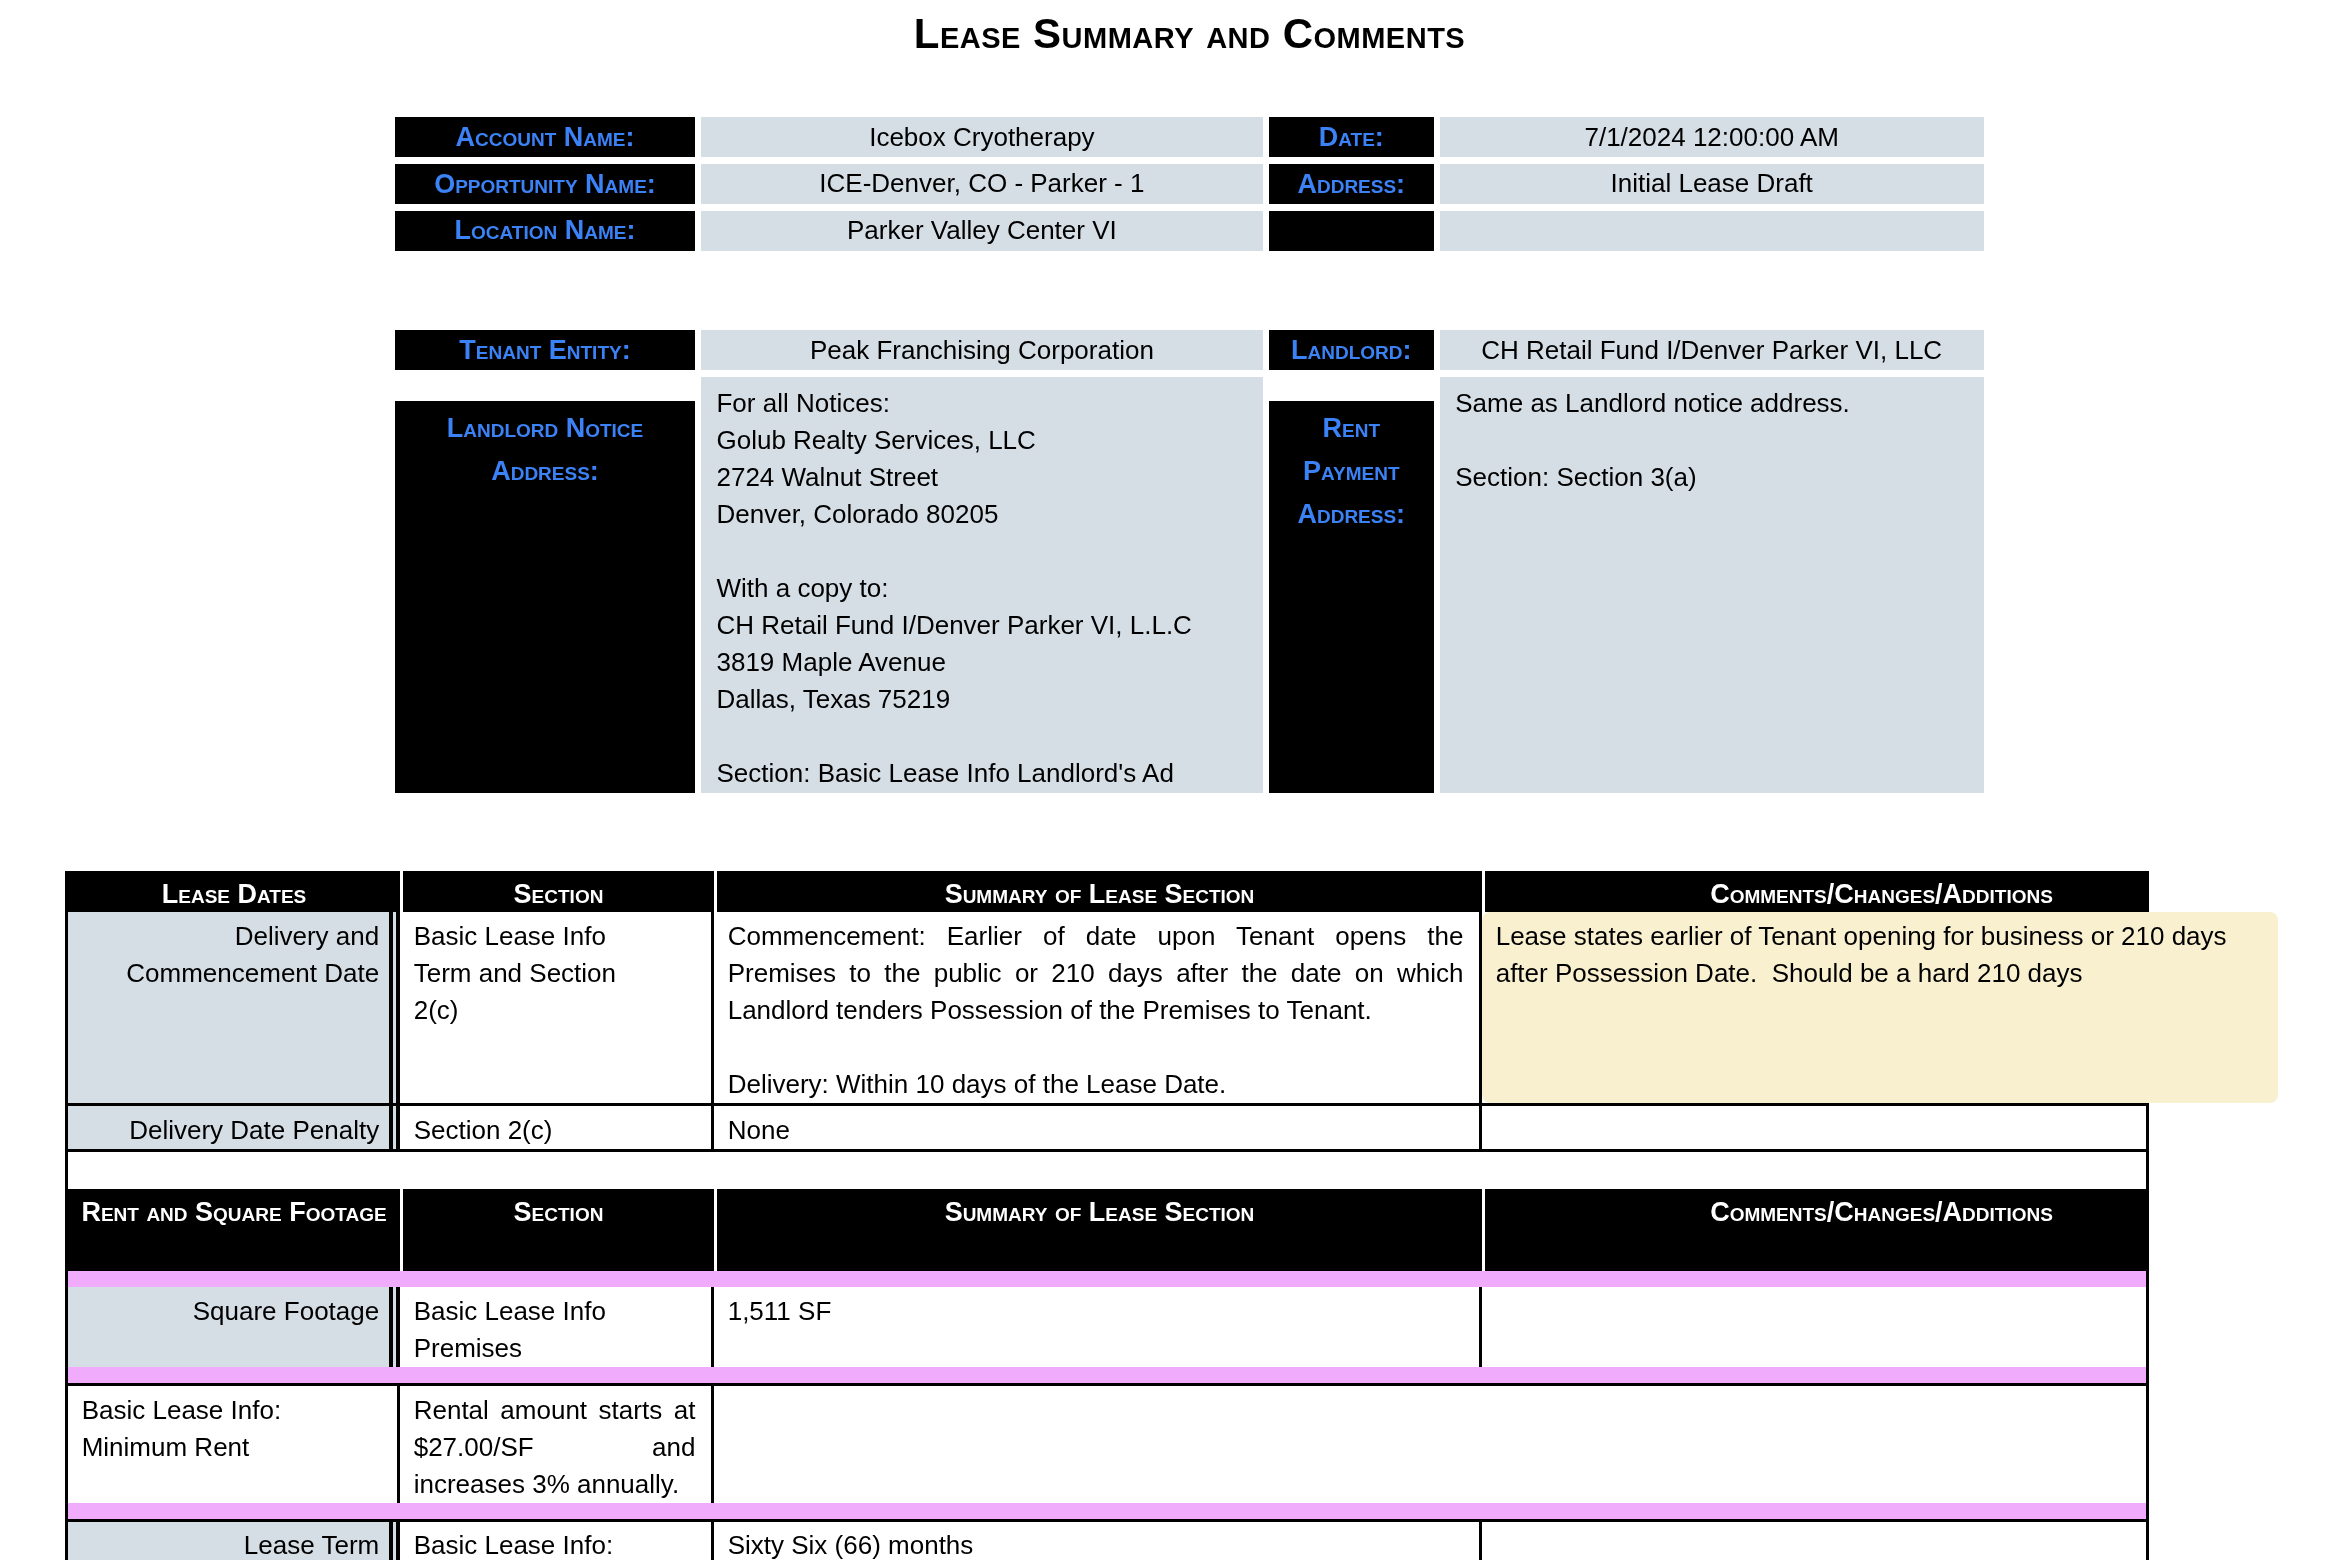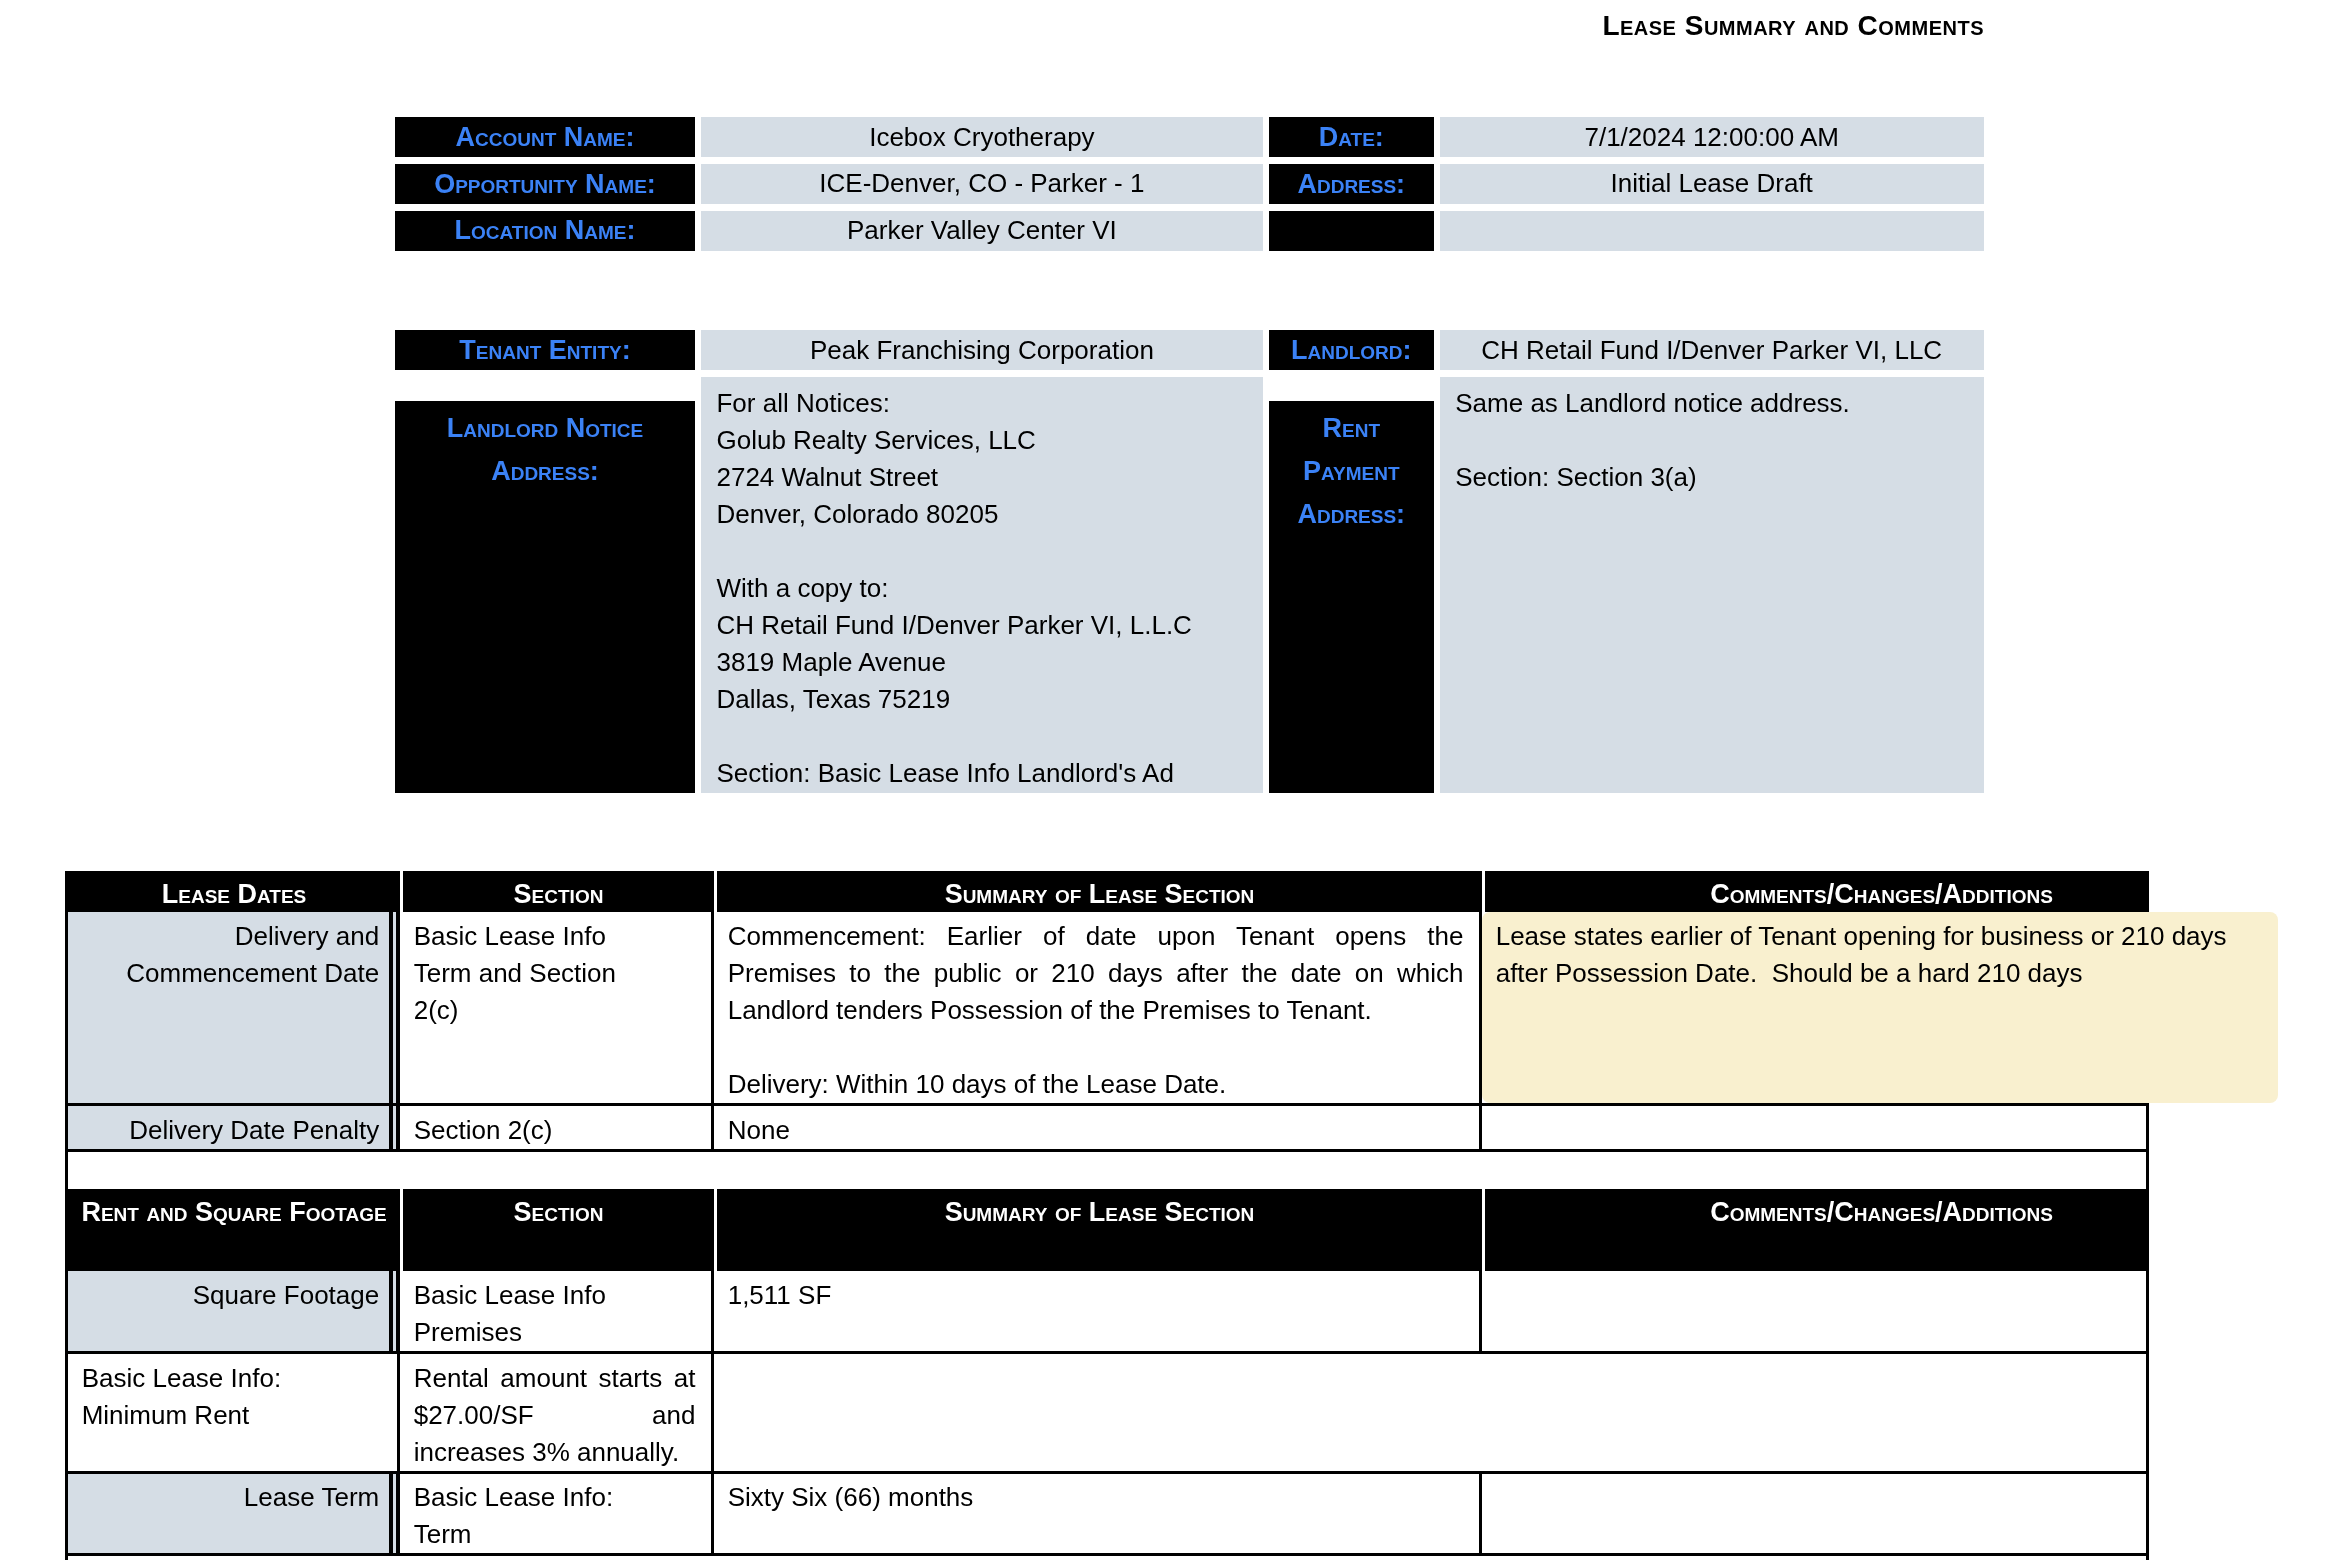--- a/index.html
+++ b/index.html
@@ -10,22 +10,22 @@
     height: 1560px;
     background: #fff;
     font-family: "Liberation Sans", sans-serif;
     color: #000;
     overflow: hidden;
   }
   
   .doc-title {
     position: absolute;
     left: 395px; top: 9.8px; width: 1589px;
-    text-align: right;
-    font-size: 28px;
+    text-align: center;
+    font-size: 42px;
     font-weight: bold;
     font-variant: small-caps;
     letter-spacing: 0.5px;
   }
   
   .info-grid {
     position: absolute;
     left: 395px;
     display: grid;
     grid-template-columns: 300px 562px 165px 544px;
@@ -122,21 +122,21 @@
   }
   .c4 {
     padding: 5.9px 13.7px 0 13.7px;
     font-size: 26px;
     line-height: 37px;
     white-space: pre-wrap;
   }
   .c4.hl { background: var(--comment-yellow); border-radius: 8px; }
   .r-tall   { min-height: 185px; }
   .r-short  { min-height: 38px; }
-  .r-mid    { min-height: 75px; }
+  .r-mid    { min-height: 75px; margin-top: 16px; }
   .spacer-row { min-height: 40px; background: #fff; border-top: 3.9px solid #000; }
   .blank-row  { min-height: 36px; background: #fff; border-top: 3.9px solid #000; }
 </style>
 </head>
 <body>
 
 <div class="page">
 
   <div class="doc-title">Lease Summary and Comments</div>
 

